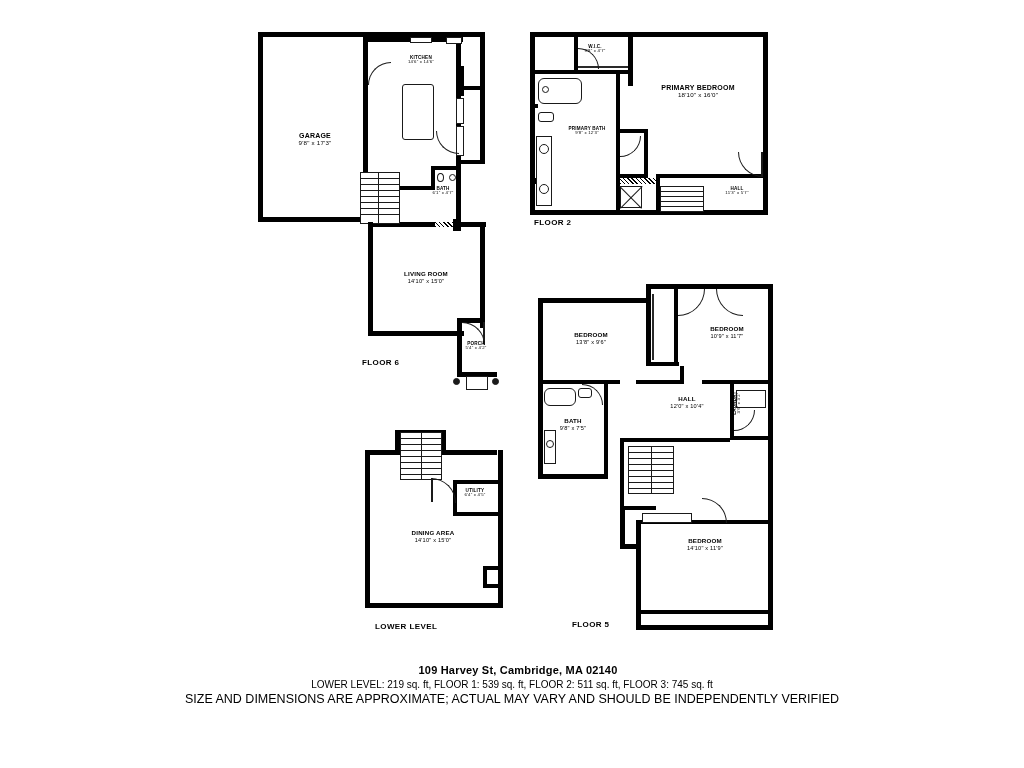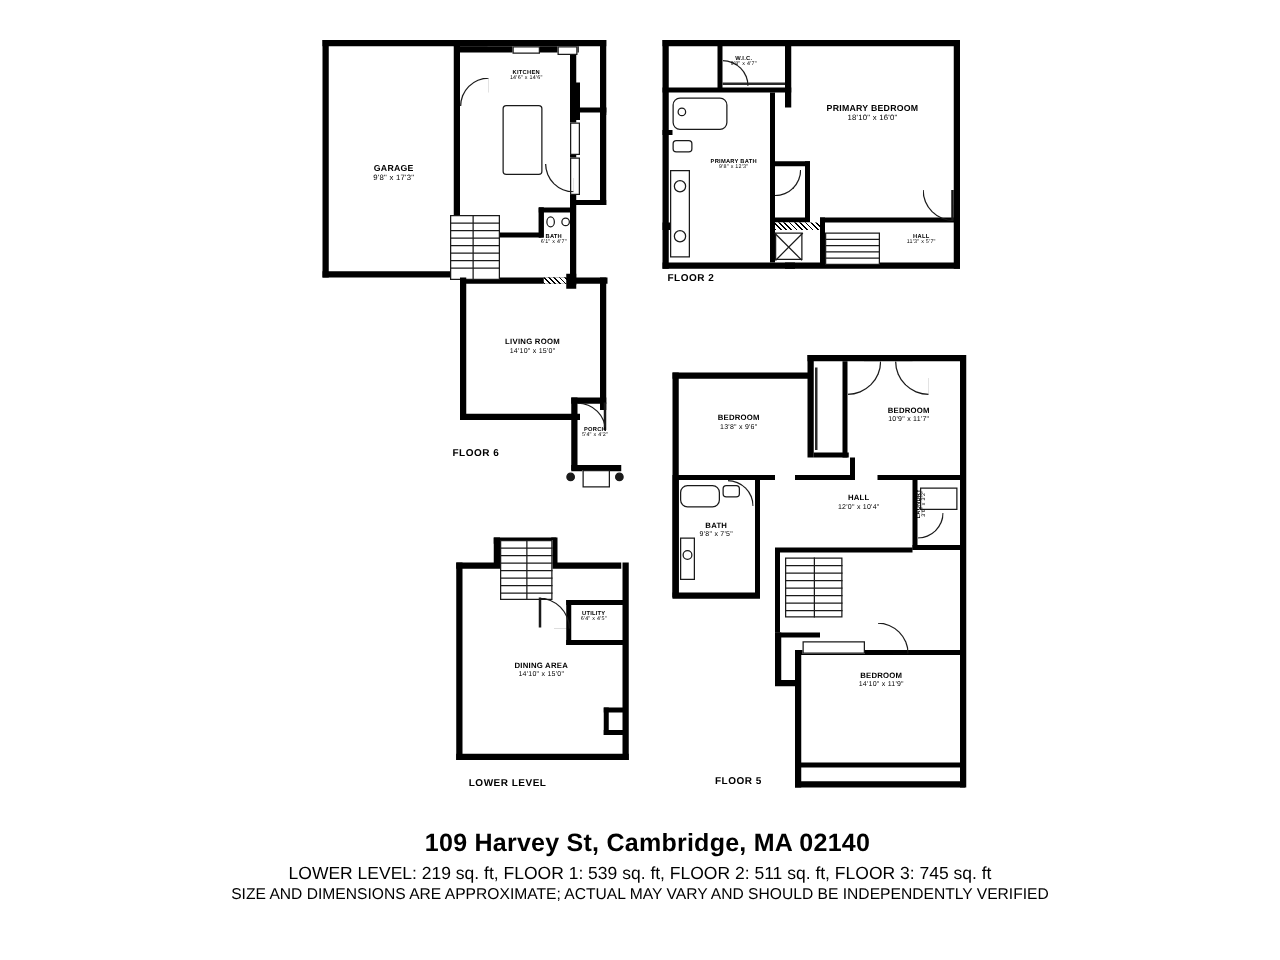--- a/index.html
+++ b/index.html
@@ -98,32 +98,32 @@
   }
   
   #footer {
     position: absolute;
     left: 0;
     top: 664px;
     width: 1024px;
     text-align: center;
   }
   #footer .addr {
-    font-size: 20px;
+    font-size: 11px;
     font-weight: 700;
     letter-spacing: .2px;
     margin: 0 0 3px 12px;
   }
   #footer .total {
     font-size: 12.5px;
     font-weight: 400;
     margin: 0 0 2px 0;
   }
   #footer .breakdown {
-    font-size: 14px;
+    font-size: 10px;
     font-weight: 400;
     margin: 0 0 2px 0;
   }
   #footer .disclaimer {
     font-size: 12.5px;
     font-weight: 400;
     margin: 0;
   }
 </style>
 </head>

